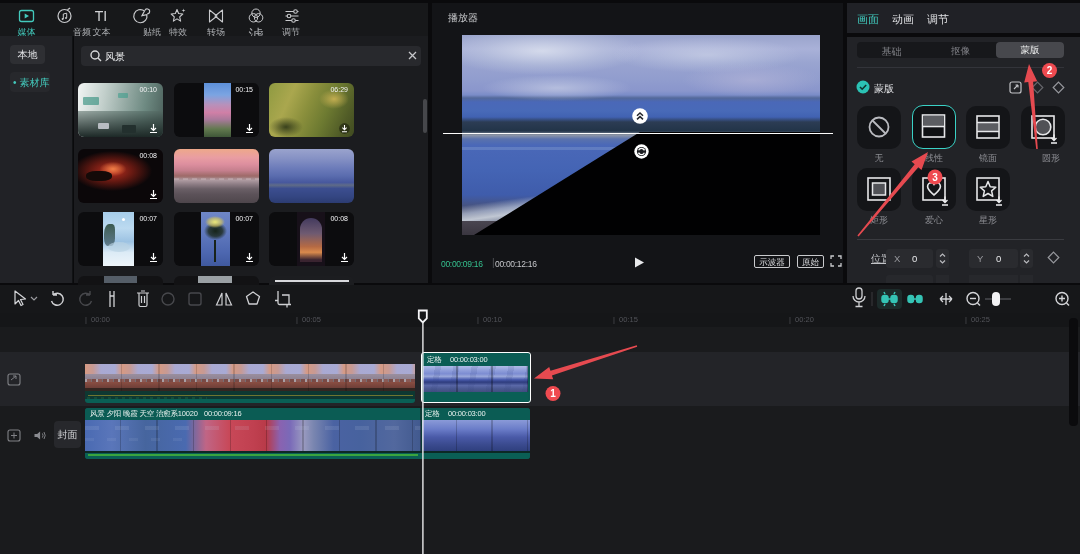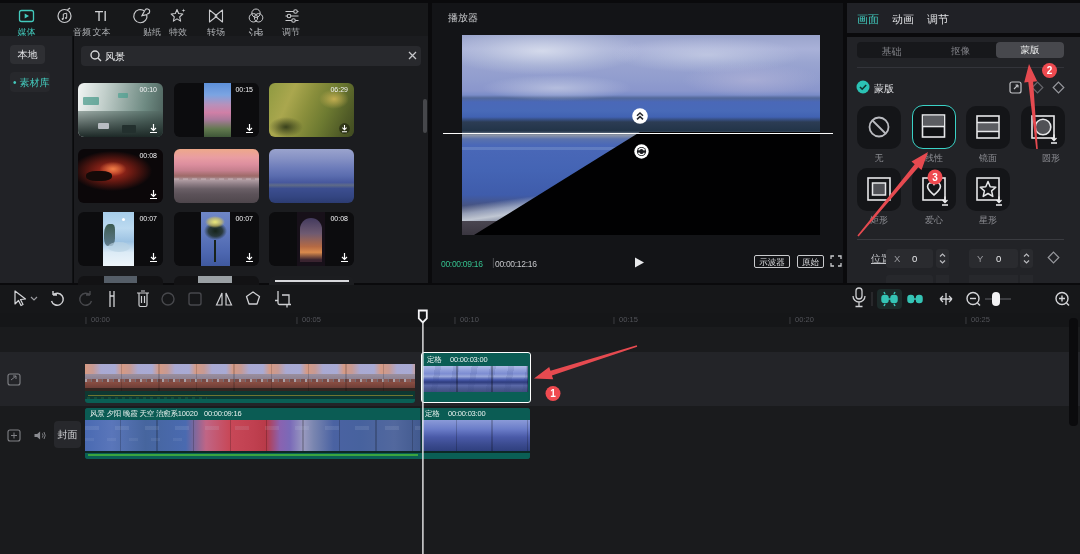--- a/index.html
+++ b/index.html
@@ -361,21 +361,21 @@
 <div class="abs" id="tarea" style="left:0;top:313px;width:1080px;height:241px;background:#1a1b1d;">
   <div class="abs" style="left:0;top:0;width:1080px;height:14px;background:#151618;"></div>
   <div class="abs" style="left:0;top:39px;width:1080px;height:54px;background:#232428;"></div>
   <div class="abs" style="left:1069px;top:5px;width:9px;height:108px;background:#0b0b0d;border-radius:4px;"></div>
   <style>
     .rt{position:absolute;top:2px;color:#53545a;font-size:7.5px;}
     .clip-hd{position:absolute;left:0;top:0;right:0;height:12px;background:#0b5c54;color:#e8f0ee;font-size:7.5px;line-height:12px;white-space:nowrap;overflow:hidden;letter-spacing:-0.2px;}
   </style>
   <div class="rt" style="left:85px;">|&nbsp;&nbsp;00:00</div>
   <div class="rt" style="left:248px;margin-left:48px;">|&nbsp;&nbsp;00:05</div>
-  <div class="rt" style="left:414px;padding-left:40px;">|&nbsp;&nbsp;00:10</div>
+  <div class="rt" style="left:437px;padding-left:40px;">|&nbsp;&nbsp;00:10</div>
   <div class="rt" style="left:613px;">|&nbsp;&nbsp;00:15</div>
   <div class="rt" style="left:789px;">|&nbsp;&nbsp;00:20</div>
   <div class="rt" style="left:965px;">|&nbsp;&nbsp;00:25</div>
 
   <svg class="abs" style="left:7px;top:59px" width="15" height="15">
         <rect x="1" y="2" width="12" height="11" rx="2" fill="none" stroke="#808186" stroke-width="1.1"></rect>
         <path d="M4 8 l5-4 M9 4 h-3 M9 4 v3" stroke="#808186" stroke-width="1" fill="none"></path>
       </svg>
 
   <div class="abs" style="left:85px;top:39px;width:330px;height:51px;border-radius:3px;overflow:hidden;">

